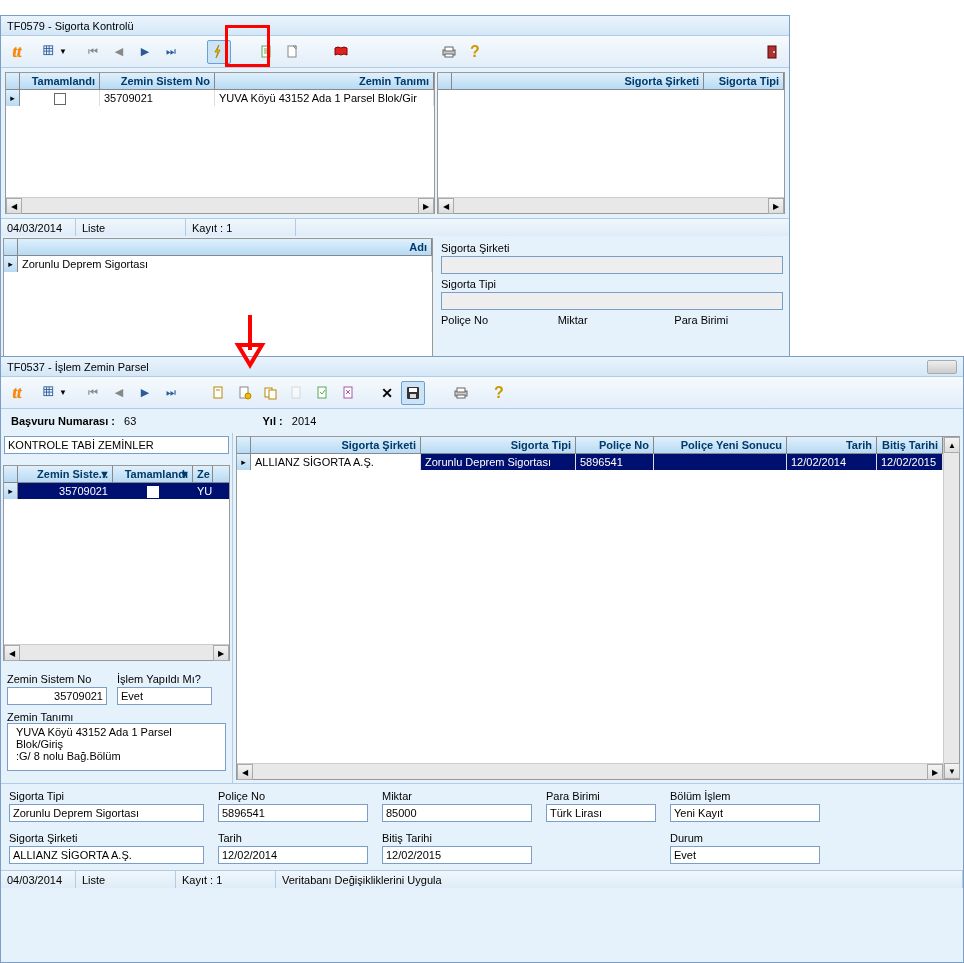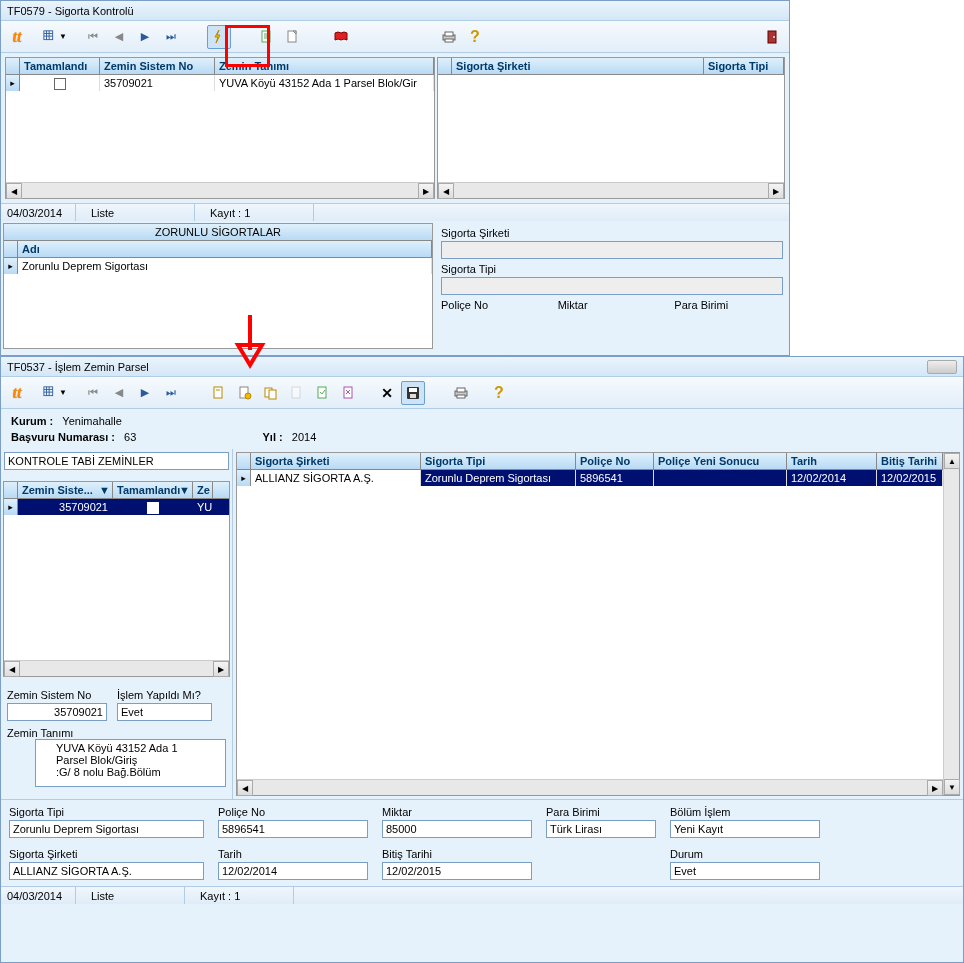--- a/index.html
+++ b/index.html
@@ -11,61 +11,61 @@
   
   .toolbar { background: linear-gradient(#f6fafd, #e2eef9); height: 32px; border-bottom: 1px solid #b0cde5; display: flex; align-items: center; padding: 0 4px; gap: 2px; }
   .tb-btn { width: 24px; height: 24px; display: flex; align-items: center; justify-content: center; border-radius: 2px; cursor: pointer; font-size: 14px; }
   .tb-sep { width: 20px; }
   .tb-sep-sm { width: 10px; }
   
   .highlight-box { position: absolute; border: 3px solid #ff0000; pointer-events: none; z-index: 100; }
   .arrow-down { position: absolute; z-index: 100; pointer-events: none; }
   
   .grid { background: #fff; border: 1px solid #999; }
-  .grid-header { display: flex; background: linear-gradient(#dff0fc, #b8daf4); border-bottom: 1px solid #888; }
+  .grid-header { display: flex; background: linear-gradient(#dff0fc, #b8daf4); border-bottom: 1px solid #888; text-align: right; }
   .grid-header-cell { padding: 2px 4px; font-weight: bold; color: #003a6a; border-right: 1px solid #888; overflow: hidden; white-space: nowrap; font-size: 11px; }
   .grid-row { display: flex; background: #fff; }
   .grid-row.selected { background: #001070; color: #fff; }
   .grid-cell { padding: 1px 4px; border-right: 1px solid #ddd; overflow: hidden; white-space: nowrap; font-size: 11px; height: 16px; line-height: 14px; }
   .grid-row.selected .grid-cell { border-right-color: #001070; }
   .row-indicator { width: 14px; background: linear-gradient(#dff0fc, #b8daf4); border-right: 1px solid #888; display: flex; align-items: center; justify-content: center; font-size: 9px; }
   .grid-body { background: #fff; position: relative; }
   
   .checkbox { width: 12px; height: 12px; border: 1px solid #666; background: #fff; display: inline-block; vertical-align: middle; position: relative; }
   .checkbox.checked::after { content: "✓"; position: absolute; top: -3px; left: 0; font-size: 12px; color: #000; }
   .grid-row.selected .checkbox { border-color: #fff; }
   .grid-row.selected .checkbox.checked::after { color: #fff; }
   
   .scrollbar-v { width: 16px; background: #e8e8e8; border-left: 1px solid #ccc; display: flex; flex-direction: column; }
   .scrollbar-h { height: 16px; background: #e8e8e8; border-top: 1px solid #ccc; display: flex; }
   .sb-btn { width: 16px; height: 16px; background: linear-gradient(#f4f4f4,#ddd); border: 1px solid #aaa; display: flex; align-items: center; justify-content: center; font-size: 8px; }
   .sb-track { flex: 1; background: #e8e8e8; }
   
-  .status-bar { background: linear-gradient(#f0f6fc, #dfecf8); height: 18px; border-top: 1px solid #b0cde5; display: flex; align-items: center; font-size: 11px; gap: 9px; }
+  .status-bar { background: linear-gradient(#f0f6fc, #dfecf8); height: 18px; border-top: 1px solid #b0cde5; display: flex; align-items: center; font-size: 11px; }
   .status-cell { padding: 0 6px; border-right: 1px solid #b0cde5; height: 100%; display: flex; align-items: center; }
   
   label { font-size: 11px; color: #000; }
   .field { display: flex; flex-direction: column; gap: 2px; }
   input.txt { border: 1px solid #7a9ec5; background: #fff; padding: 1px 3px; font-size: 11px; height: 18px; }
   input.txt.gray { background: #eee; }
   
   .section-header { background: linear-gradient(#dff0fc, #b8daf4); text-align: center; font-weight: normal; padding: 2px; border-bottom: 1px solid #888; font-size: 11px; }
   
   .nav-arrow { font-family: Arial; font-size: 11px; }
   
   .icon-svg { width: 16px; height: 16px; }
   
   .dd-arrow { font-size: 8px; margin-left: 2px; }
 
   .logo { font-family: cursive; font-style: italic; font-weight: bold; color: #ff8800; font-size: 16px; text-shadow: 0 0 1px #cc6600; }
 </style>
 </head>
 <body>
 
-<div class="window" style="left:0; top:0; width:790px; height:356px;">
+<div class="window" style="left:0; top:15px; width:790px; height:356px;">
   <div class="title-bar">
     <span>TF0579 - Sigorta Kontrolü</span>
   </div>
 
   <div class="toolbar">
     <div class="tb-btn logo">tt</div>
     <div class="tb-sep-sm"></div>
     <div class="tb-btn">
       <svg class="icon-svg" viewBox="0 0 16 16">
           <rect x="1" y="1" width="10" height="10" fill="none" stroke="#2a5a9a"></rect>
@@ -171,21 +171,20 @@
 
   <div class="status-bar">
     <div class="status-cell" style="width:75px;">04/03/2014</div>
     <div class="status-cell" style="width:110px;">Liste</div>
     <div class="status-cell" style="width:110px;">Kayıt : 1</div>
   </div>
 
   <div style="display:flex; height:130px; padding:2px; gap:4px;">
     <div style="flex:0 0 430px;">
       <div class="grid" style="height:100%; display:flex; flex-direction:column;">
-        <div class="section-header">ZORUNLU SİGORTALAR</div>
         <div class="grid-header">
           <div class="row-indicator"></div>
           <div class="grid-header-cell" style="flex:1;">Adı</div>
         </div>
         <div class="grid-body" style="flex:1;">
           <div class="grid-row">
             <div class="row-indicator">▸</div>
             <div class="grid-cell" style="flex:1;">Zorunlu Deprem Sigortası</div>
           </div>
         </div>
@@ -300,24 +299,20 @@
           <rect x="2" y="6" width="12" height="5" fill="#ccc" stroke="#666"></rect>
           <rect x="4" y="3" width="8" height="4" fill="#fff" stroke="#666"></rect>
           <rect x="4" y="10" width="8" height="3" fill="#fff" stroke="#666"></rect>
         </svg>
     </div>
     <div class="tb-sep-sm"></div>
     <div class="tb-btn" style="color:#cc9900; font-weight:bold; font-size:16px;">?</div>
   </div>
 
   <div style="padding:6px 10px; background:#e6f2fb; font-size:11px;">
-    <div style="margin-bottom:4px;">
-      <b>Kurum :</b>
-      &nbsp;&nbsp;<span>Yenimahalle</span>
-    </div>
     <div>
       <b>Başvuru Numarası :</b>
       &nbsp;&nbsp;<span>63</span>
       <span style="display:inline-block; width:120px;"></span>
       <b>Yıl :</b>
       &nbsp;&nbsp;<span>2014</span>
     </div>
   </div>
 
   <div style="display:flex; height:350px;">
@@ -352,21 +347,21 @@
           <label>Zemin Sistem No</label>
           <input class="txt" style="width: 100px; text-align: right;" value="35709021">
         </div>
         <div class="field">
           <label>İşlem Yapıldı Mı?</label>
           <input class="txt" style="width: 95px;" value="Evet">
         </div>
       </div>
       <div style="padding:2px 6px;">
         <label>Zemin Tanımı</label>
-        <div style="border:1px solid #7a9ec5; background:#fff; padding:2px 20px; height:48px; font-size:11px; white-space:pre-line;margin-left:28px;">YUVA Köyü 43152 Ada 1 Parsel Blok/Giriş
+        <div style="border:1px solid #7a9ec5; background:#fff; padding:2px 8px; height:48px; font-size:11px; white-space:pre-line;">YUVA Köyü 43152 Ada 1 Parsel Blok/Giriş
 :G/ 8 nolu Bağ.Bölüm</div>
       </div>
     </div>
 
     <div style="flex:1; display:flex; flex-direction:column; padding:3px;">
       <div class="grid" style="flex:1; display:flex;">
         <div style="flex:1; display:flex; flex-direction:column;">
           <div class="grid-header">
             <div class="row-indicator"></div>
             <div class="grid-header-cell" style="width:170px;">Sigorta Şirketi</div>
@@ -446,14 +441,15 @@
           <label>Durum</label>
           <input class="txt" value="Evet" style="">
         </div>
     </div>
   </div>
 
   <div class="status-bar">
     <div class="status-cell" style="width:75px;">04/03/2014</div>
     <div class="status-cell" style="width:100px;">Liste</div>
     <div class="status-cell" style="width:100px;">Kayıt : 1</div>
+    <div class="status-cell" style="flex:1;">Veritabanı Değişikliklerini Uygula</div>
   </div>
 </div>
 
 </body></html>

